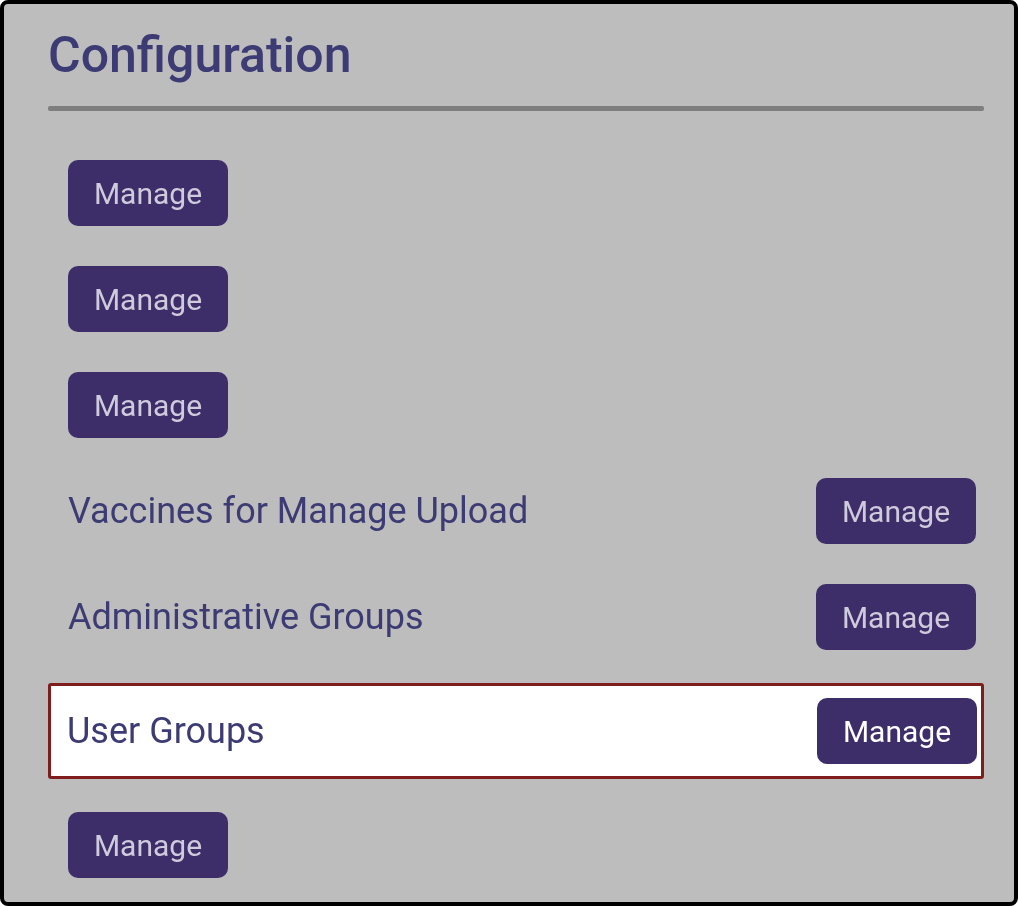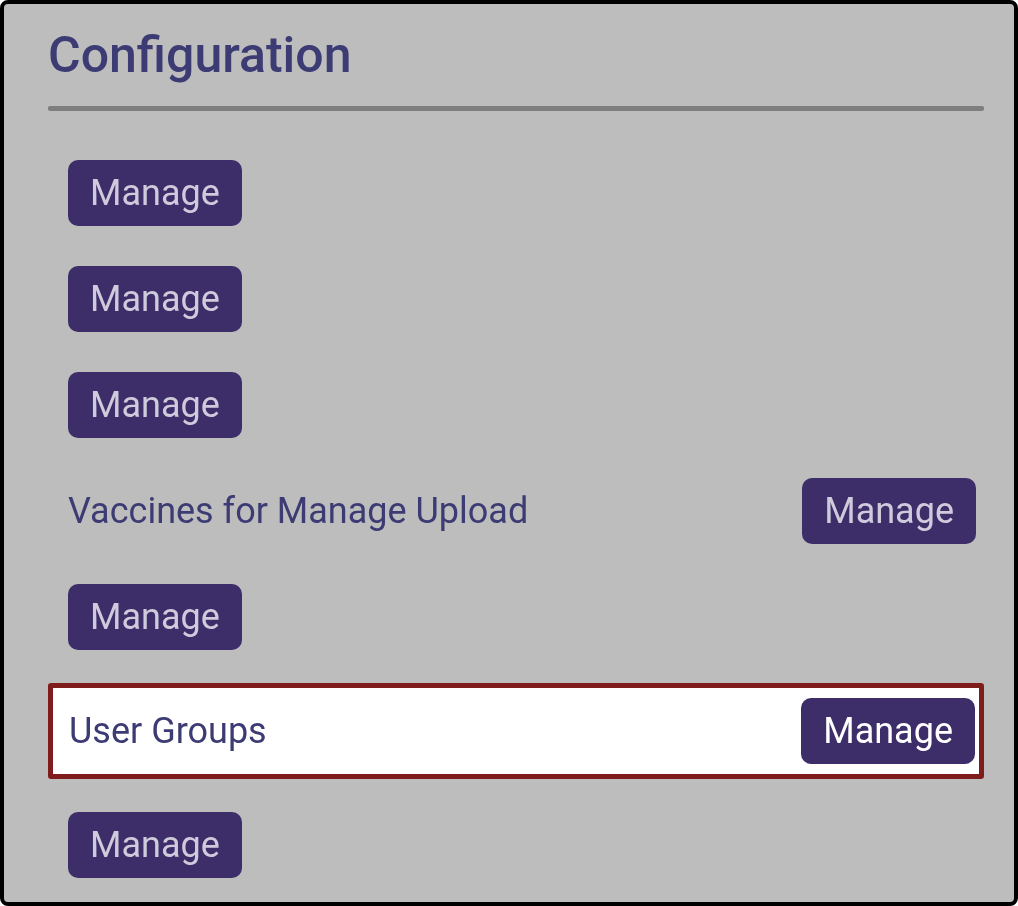--- a/index.html
+++ b/index.html
@@ -44,36 +44,36 @@
     .row {
       display: flex;
       align-items: center;
       justify-content: space-between;
       height: 80px;
       padding: 0 8px 0 20px;
       border-radius: 2px;
     }
     .row.highlight {
       background: #ffffff;
-      border: 5px solid #7f1d1d;
+      border: 3px solid #7f1d1d;
       border-radius: 3px;
       padding: 0 4px 0 16px;
       height: 96px;
     }
     .row-label {
       font-size: 36px;
       font-weight: 400;
       color: #3d3b73;
     }
     .manage-btn {
       background: #3d2e69;
       color: #cfcbdc;
       border: none;
       border-radius: 10px;
-      font-size: 36px;
+      font-size: 30px;
       font-weight: 400;
       font-family: inherit;
       padding: 14px 22px;
       cursor: pointer;
       min-width: 160px;
       height: 66px;
       display: flex;
       align-items: center;
       justify-content: center;
     }
@@ -101,20 +101,21 @@
     <div class="row">
       <button class="manage-btn">Manage</button>
     </div>
 
     <div class="row">
       <span class="row-label">Vaccines for Manage Upload</span>
       <button class="manage-btn">Manage</button>
     </div>
 
     <div class="row">
+      <span class="row-label">Administrative Groups</span>
       <button class="manage-btn">Manage</button>
     </div>
 
     <div class="row highlight">
       <span class="row-label">User Groups</span>
       <button class="manage-btn">Manage</button>
     </div>
 
     <div class="row">
       <button class="manage-btn">Manage</button>

